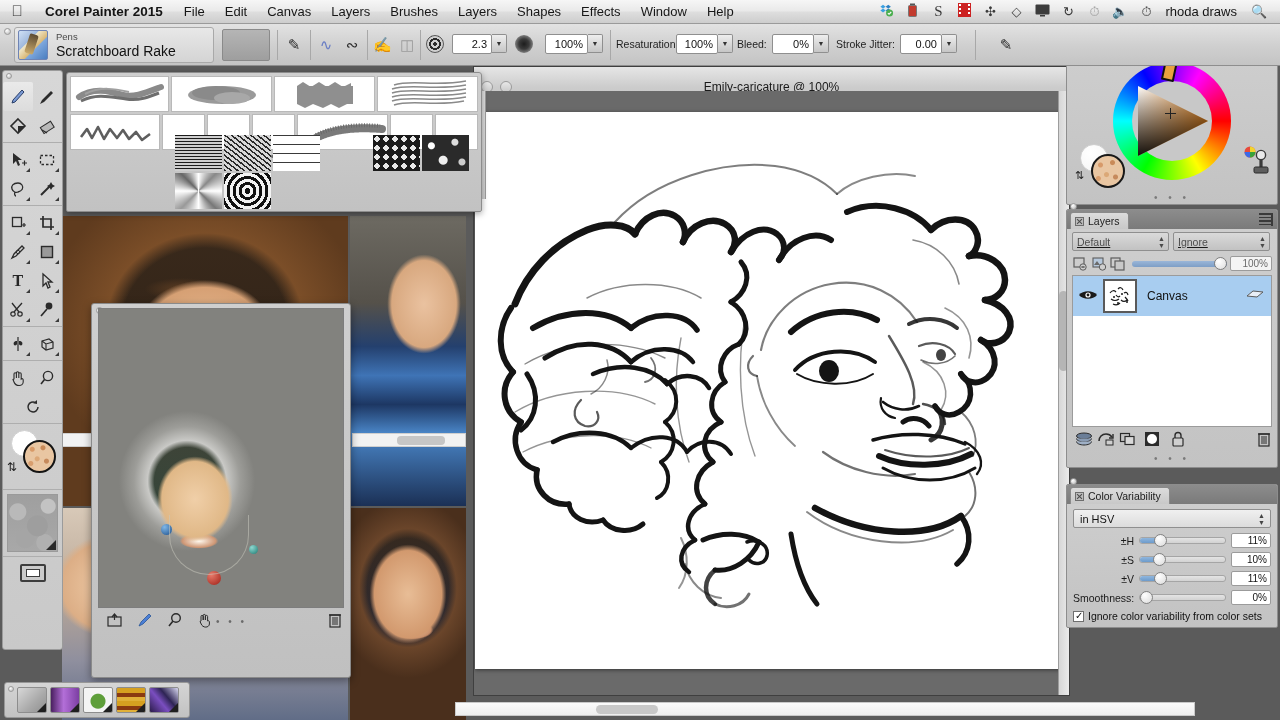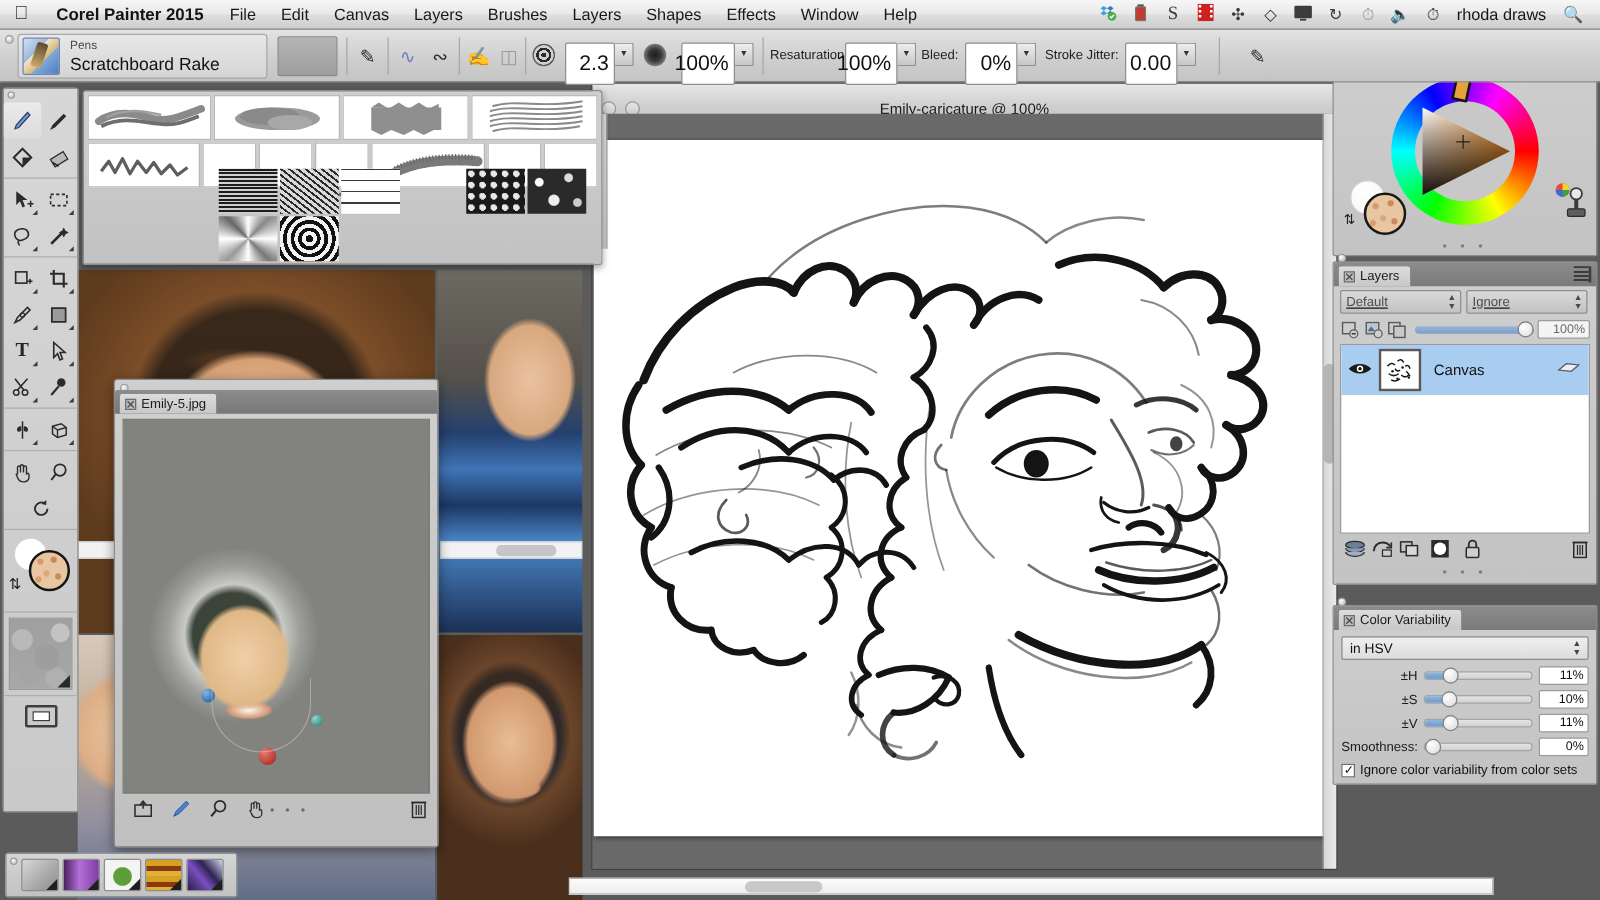--- a/index.html
+++ b/index.html
@@ -58,23 +58,23 @@
   .slotwell{
     position:absolute; left:222px; top:5px; width:48px; height:32px;
     background:linear-gradient(to bottom,#b5b5b5,#9e9e9e); border:1px solid #8a8a8a; border-radius:2px;
   }
   .sep{ position:absolute; width:1px; top:6px; height:30px; background:#a8a8a8; }
   .tbicon{ position:absolute; top:8px; width:26px; height:26px; display:flex; align-items:center;
     justify-content:center; font-size:15px; color:#2d2d2d;}
   .tbicon.blue{ color:#6b7fc4; }
   .tbicon.dim{ color:#9a9a9a; }
   .numfield{
-    position:absolute; top:10px; height:34px; background:#fff; border:1px solid #8f8f8f;
+    position:absolute; top:10px; height:20px; background:#fff; border:1px solid #8f8f8f;
     border-radius:2px; display:flex; align-items:center; justify-content:flex-end;
-    padding-right:4px; font-size:17px; color:#111;
+    padding-right:4px; font-size:11px; color:#111;
   }
   .numstep{ position:absolute; top:10px; width:15px; height:19px;
     background:linear-gradient(to bottom,#eee,#c6c6c6); border:1px solid #8f8f8f; border-left:none;
     border-radius:0 2px 2px 0; display:flex;align-items:center;justify-content:center;font-size:7px;color:#333;}
   .plabel{ position:absolute; top:14px; font-size:10.5px; color:#1e1e1e; white-space:nowrap;}
   .dotcircle{ position:absolute; top:11px; width:18px;height:18px;border-radius:50%;
      background:radial-gradient(circle,#1d1d1d 0%,#3a3a3a 40%,#7d7d7d 70%,#c6c6c6 100%);}
   .dotring{ position:absolute; top:11px; width:18px;height:18px;border-radius:50%;
      background:repeating-radial-gradient(circle,#2b2b2b 0 2px,#d0d0d0 2px 4px);border:1px solid #5a5a5a;}
 
@@ -683,26 +683,20 @@
     radial-gradient(circle at 70% 20%,#ddd 0 3px,transparent 4px),
     radial-gradient(circle at 45% 70%,#eee 0 4px,transparent 5px),
     radial-gradient(circle at 85% 75%,#ccc 0 3px,transparent 4px),#2a2a2a;z-index:61;pointer-events:none;"></div>
 <div class="abs" style="left:175px;top:173px;width:47px;height:36px;
   background:conic-gradient(from 0deg,#fff,#888,#fff,#777,#fff,#999,#fff,#666,#fff);z-index:61;pointer-events:none;"></div>
 <div class="abs" style="left:224px;top:173px;width:47px;height:36px;
   background:repeating-radial-gradient(circle at 50% 50%,#111 0 3px,#f2f2f2 3px 6px);z-index:61;pointer-events:none;"></div>
 
 <div id="refwin" class="abs">
   <div class="rgrip"></div>
-  <div class="paneltabbar" style="margin-top:8px;">
-    <div class="paneltab">
-      <span class="xbox"></span>
-      <span>Emily-5.jpg</span>
-    </div>
-  </div>
   <div class="refphoto" style="background:
       radial-gradient(ellipse 46px 52px at 96px 190px, #f0cfa8 0%, #e0b887 72%, rgba(224,184,135,0) 82%),
       radial-gradient(ellipse 23px 9px at 100px 232px, #fffaf0 0%, #cf9775 72%, rgba(207,151,117,0) 84%),
       radial-gradient(ellipse 68px 70px at 88px 172px, rgba(190,190,190,0) 48%, #c9c9c6 58%, #9d9d99 78%, #82827e 100%),
       radial-gradient(ellipse 56px 54px at 176px 118px, #e8704a 0%, #c44a2c 55%, rgba(196,74,44,0) 72%),
       radial-gradient(ellipse 30px 26px at 188px 76px, #f7d9c0 0%, rgba(247,217,192,0) 75%),
       radial-gradient(ellipse 22px 20px at 150px 208px, #d8d33a 0%, rgba(216,211,58,0) 75%),
       radial-gradient(ellipse 40px 52px at 214px 142px, #e8e8e0 0%, rgba(232,232,224,0) 70%),
       linear-gradient(to bottom,#6a5f50 0%,#5a5240 22%,#3e4438 45%,#34463a 68%,#2a3a30 100%);">
 

